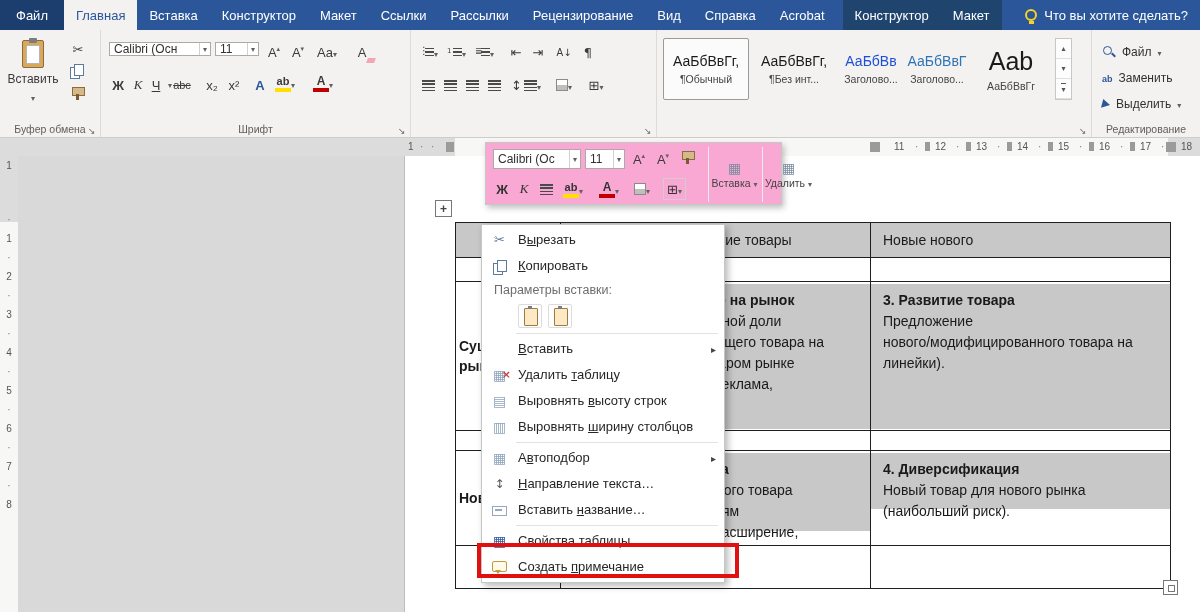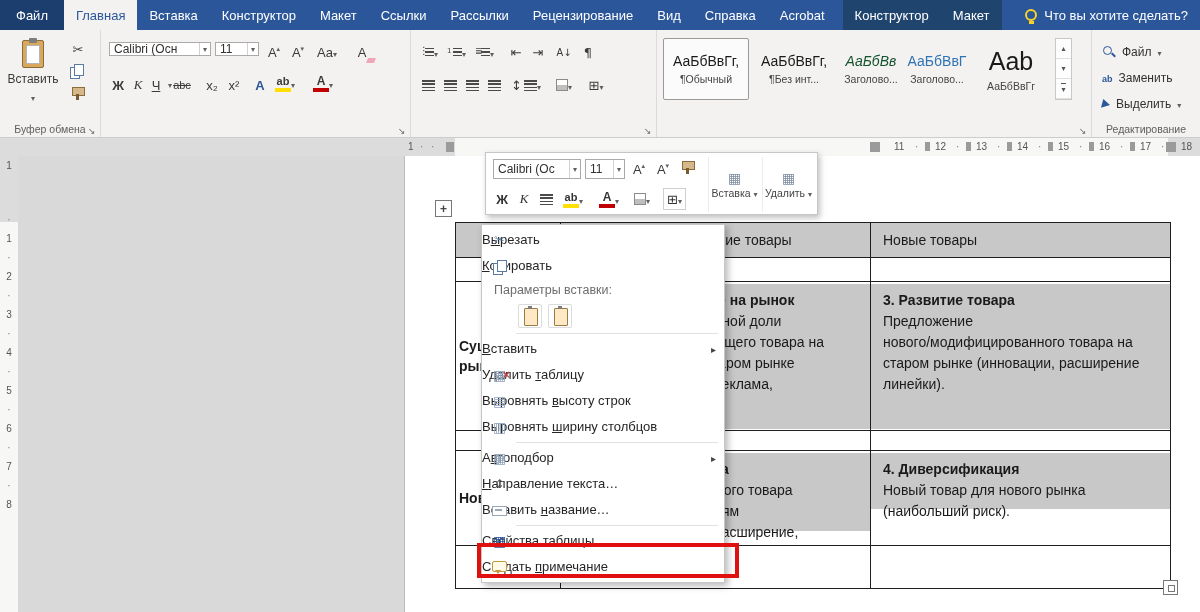--- a/index.html
+++ b/index.html
@@ -108,28 +108,28 @@
   .sh1{padding-left:40px;padding-right:6px}
   .sh2{padding-left:12px;padding-right:8px}
   .ct{font-weight:bold;font-size:14px;line-height:21px}
   .tline{font-size:14px;line-height:21px}
   #moveHandle{position:absolute;left:435px;top:200px;width:17px;height:17px;background:#fdfdfd;border:1px solid #777;z-index:6;display:flex;align-items:center;justify-content:center;font-size:12px;font-weight:bold;color:#444}
   #moveHandle::before{content:"+"}
   #resizeHandle{position:absolute;left:1163px;top:580px;width:15px;height:15px;background:#fff;border:1px solid #777;z-index:6}
   #resizeHandle::after{content:"";position:absolute;left:4px;top:4px;width:5px;height:5px;border:1px solid #777}
 
   
-  #minibar{position:absolute;left:485px;top:152px;width:333px;height:63px;background:#ffffff;border:1px solid #c8c6c4;box-shadow:2px 3px 6px rgba(0,0,0,.25);z-index:30;font-size:12px;color:#333}
+  #minibar{position:absolute;left:485px;top:142px;width:297px;height:63px;background:#f9a8d4;border:1px solid #c8c6c4;box-shadow:2px 3px 6px rgba(0,0,0,.25);z-index:30;font-size:12px;color:#333}
   .mbtn{position:absolute;top:4px;width:52px;height:55px;display:flex;flex-direction:column;align-items:center;justify-content:center;gap:1px;font-size:10.5px;color:#444;border-left:1px solid #ececec}
   .mbi::before{content:"▦";font-size:14px;color:#7d8da0;font-family:"DejaVu Sans",sans-serif}
   .sbt{position:absolute;top:35px;height:22px;min-width:18px;display:flex;align-items:center;justify-content:center;font-size:13px;color:#333}
 
   
   #ctxmenu{position:absolute;left:481px;top:224px;width:244px;background:#fff;border:1px solid #c6c6c6;box-shadow:3px 3px 7px rgba(0,0,0,.28);padding:2px 0;z-index:40;font-size:13px;color:#262626}
-  .mi{position:relative;height:26px;line-height:26px;white-space:nowrap}
+  .mi{position:relative;height:26px;line-height:26px;padding-left:36px;white-space:nowrap}
   .mlabel{height:22px;line-height:22px;padding-left:12px;color:#6d6d6d;font-size:12.5px}
   .mpaste{height:30px;padding-left:36px;display:flex;gap:6px;align-items:center}
   .msep{height:1px;background:#e1e1e1;margin:2px 6px 2px 34px}
   .mic{position:absolute;left:9px;top:5px;width:17px;height:17px;text-align:center}
   .mic::before{display:block;line-height:16px}
   .marr{position:absolute;right:8px;top:0}
   .marr::before{content:"▸";font-size:10px;color:#444;font-family:"DejaVu Sans",sans-serif}
   .ic-cut-icon::before{content:"✂";color:#5b7aa0;font-size:13px}
   .ic-copy-icon::before,.ic-copy-icon::after{content:"";position:absolute;width:8px;height:10px;border:1px solid #5b7aa0;background:#fff}
   .ic-copy-icon::before{left:2px;top:5px}.ic-copy-icon::after{left:6px;top:2px}
@@ -236,20 +236,21 @@
           </span>
           <span class="ar"></span>
         </span>
       <span class="fbtn" style="left:212px;top:42px">
           <span class="lblbar">
             <span style="font-size:12px;font-weight:bold">А</span>
             <i class="bar" style="background:#c00000"></i>
           </span>
           <span class="ar"></span>
         </span>
+      <div class="glabel">Шрифт</div>
       <span class="lau"></span>
     </div>
 
     <div class="group" style="left:411px;width:246px">
       <span class="fbtn" style="left:8px;top:11px">
           <span class="i-list"></span>
           <span class="ar"></span>
         </span>
       <span class="fbtn" style="left:36px;top:11px">
           <span class="i-list i-num"></span>
@@ -298,21 +299,21 @@
       <div id="styleCards">
           <div class="scard sel" style="left: 6px; width: 86px;">
             <div class="sprev">АаБбВвГг,</div>
             <div class="slab">¶Обычный</div>
           </div>
           <div class="scard" style="left: 94px; width: 86px;">
             <div class="sprev">АаБбВвГг,</div>
             <div class="slab">¶Без инт...</div>
           </div>
           <div class="scard" style="left: 182px; width: 64px;">
-            <div class="sprev" style="color: #14532d; font-style: italic;">АаБбВв</div>
+            <div class="sprev" style="color: #1d4ed8;">АаБбВв</div>
             <div class="slab">Заголово...</div>
           </div>
           <div class="scard" style="left: 248px; width: 64px;">
             <div class="sprev" style="color: rgb(46, 116, 181);">АаБбВвГ</div>
             <div class="slab">Заголово...</div>
           </div>
           <div class="scard big" style="left: 314px; width: 80px;">
             <div class="sprev">Aab</div>
             <div class="slab">АаБбВвГг</div>
           </div>
@@ -356,21 +357,21 @@
   </div>
   <div id="vruler">
     <div class="vwhite"></div>
     <span id="vmarks"><div class="vnum" style="top: 22px;">1</div><div class="vnum" style="top: 95px;">1</div><div class="vdot" style="top: 76px;"></div><div class="vnum" style="top: 133px;">2</div><div class="vdot" style="top: 114px;"></div><div class="vnum" style="top: 171px;">3</div><div class="vdot" style="top: 152px;"></div><div class="vnum" style="top: 209px;">4</div><div class="vdot" style="top: 190px;"></div><div class="vnum" style="top: 247px;">5</div><div class="vdot" style="top: 228px;"></div><div class="vnum" style="top: 285px;">6</div><div class="vdot" style="top: 266px;"></div><div class="vnum" style="top: 323px;">7</div><div class="vdot" style="top: 304px;"></div><div class="vnum" style="top: 361px;">8</div><div class="vdot" style="top: 342px;"></div></span>
   </div>
 
   <div id="page"></div>
   <div id="docTable">
       <div class="tcell th lft" style="left: 0px; top: 0px; width: 105px; height: 35px;"></div>
       <div class="tcell th cen" style="left: 105px; top: 0px; width: 310px; height: 35px;">Существующие товары</div>
-      <div class="tcell th lft" style="left: 415px; top: 0px; width: 300px; height: 35px;">Новые товары</div>
+      <div class="tcell th lft" style="left: 415px; top: 0px; width: 300px; height: 35px;">Новые нового</div>
       <div class="tcell" style="left: 0px; top: 35px; width: 105px; height: 24px;"></div>
       <div class="tcell" style="left: 105px; top: 35px; width: 310px; height: 24px;"></div>
       <div class="tcell" style="left: 415px; top: 35px; width: 300px; height: 24px;"></div>
       <div class="tcell rowhead" style="left: 0px; top: 59px; width: 105px; height: 149px;">
         <div>Существующие рынки</div>
       </div>
       <div class="tcell" style="left: 105px; top: 59px; width: 310px; height: 149px;">
         <div class="shade sh1" style="height: 145px;">
           <div class="ct">1. Проникновение на рынок</div>
           <div class="tline">Увеличение рыночной доли</div>
@@ -378,21 +379,20 @@
           <div class="tline">существующем старом рынке</div>
           <div class="tline">(снижение цены, реклама,</div>
           <div class="tline">скидки).</div>
         </div>
       </div>
       <div class="tcell" style="left: 415px; top: 59px; width: 300px; height: 149px;">
         <div class="shade sh2" style="height: 145px;">
           <div class="ct">3. Развитие товара</div>
           <div class="tline">Предложение</div>
           <div class="tline">нового/модифицированного товара на</div>
-          <div class="tline">старом рынке (инновации, расширение</div>
           <div class="tline">линейки).</div>
         </div>
       </div>
       <div class="tcell" style="left: 0px; top: 208px; width: 105px; height: 20px;"></div>
       <div class="tcell" style="left: 105px; top: 208px; width: 310px; height: 20px;"></div>
       <div class="tcell" style="left: 415px; top: 208px; width: 300px; height: 20px;"></div>
       <div class="tcell rowhead" style="left: 0px; top: 228px; width: 105px; height: 95px;">
         <div>Новые рынки</div>
       </div>
       <div class="tcell" style="left: 105px; top: 228px; width: 310px; height: 95px;">

